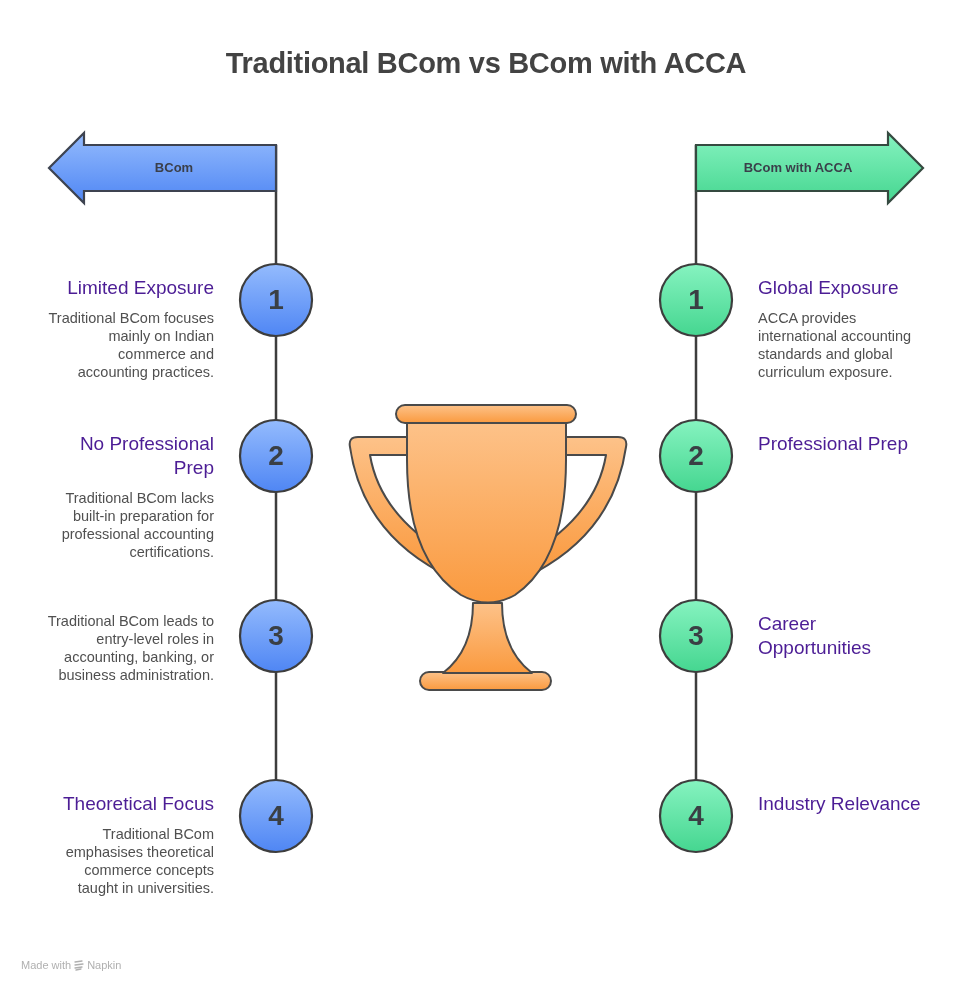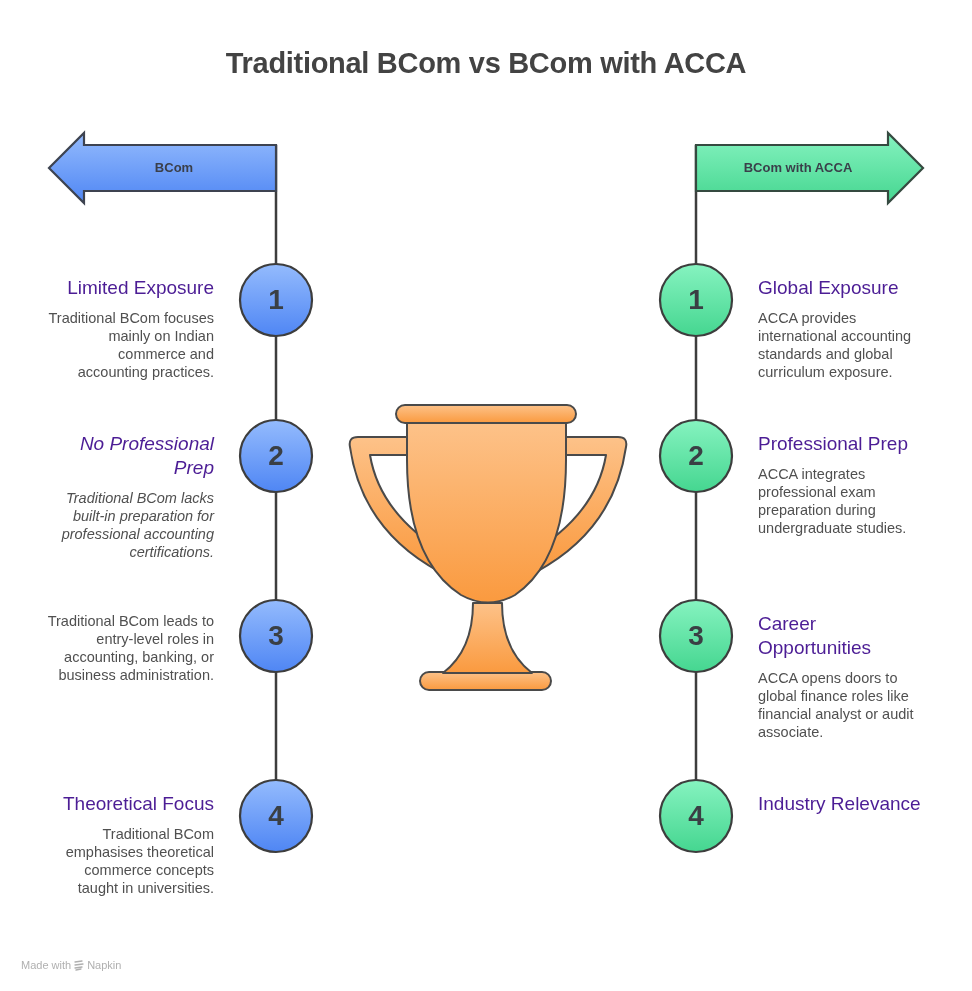--- a/index.html
+++ b/index.html
@@ -151,43 +151,41 @@
 
 <div class="circle-num" style="left:660px; top:264px;">1</div>
 <div class="circle-num" style="left:660px; top:420px;">2</div>
 <div class="circle-num" style="left:660px; top:600px;">3</div>
 <div class="circle-num" style="left:660px; top:780px;">4</div>
 
 <div class="item-left" style="top:276px; width:170px;">
   <div class="item-title">Limited Exposure</div>
   <div class="item-desc">Traditional BCom focuses mainly on Indian commerce and accounting practices.</div>
 </div>
-<div class="item-left" style="top:432px; width:165px;font-style:italic;">
+<div class="item-left" style="top:432px; width:165px;">
   <div class="item-title">No Professional Prep</div>
   <div class="item-desc">Traditional BCom lacks built-in preparation for professional accounting certifications.</div>
 </div>
 <div class="item-left" style="top:612px; width:170px;">
   <div class="item-desc">Traditional BCom leads to entry-level roles in accounting, banking, or business administration.</div>
 </div>
 <div class="item-left" style="top:792px; width:165px;">
   <div class="item-title">Theoretical Focus</div>
   <div class="item-desc">Traditional BCom emphasises theoretical commerce concepts taught in universities.</div>
 </div>
 
 <div class="item-right" style="top:276px; width:175px;">
   <div class="item-title">Global Exposure</div>
   <div class="item-desc">ACCA provides international accounting standards and global curriculum exposure.</div>
 </div>
 <div class="item-right" style="top:432px; width:170px;">
   <div class="item-title">Professional Prep</div>
-  <div class="item-desc">ACCA integrates professional exam preparation during undergraduate studies.</div>
 </div>
 <div class="item-right" style="top:612px; width:165px;">
   <div class="item-title">Career Opportunities</div>
-  <div class="item-desc">ACCA opens doors to global finance roles like financial analyst or audit associate.</div>
 </div>
 <div class="item-right" style="top:792px; width:170px;">
   <div class="item-title">Industry Relevance</div>
 </div>
 
 <div class="footer">
   <span>Made with</span>
   <svg class="napkin-icon" viewBox="0 0 10 11" width="10" height="11">
     <path d="M1,2 L8,1 M1,5 L9,4 M1,8 L8,7 M2,10 L7,9" stroke="#b0b0b0" stroke-width="1.3" fill="none" stroke-linecap="round"></path>
   </svg>

